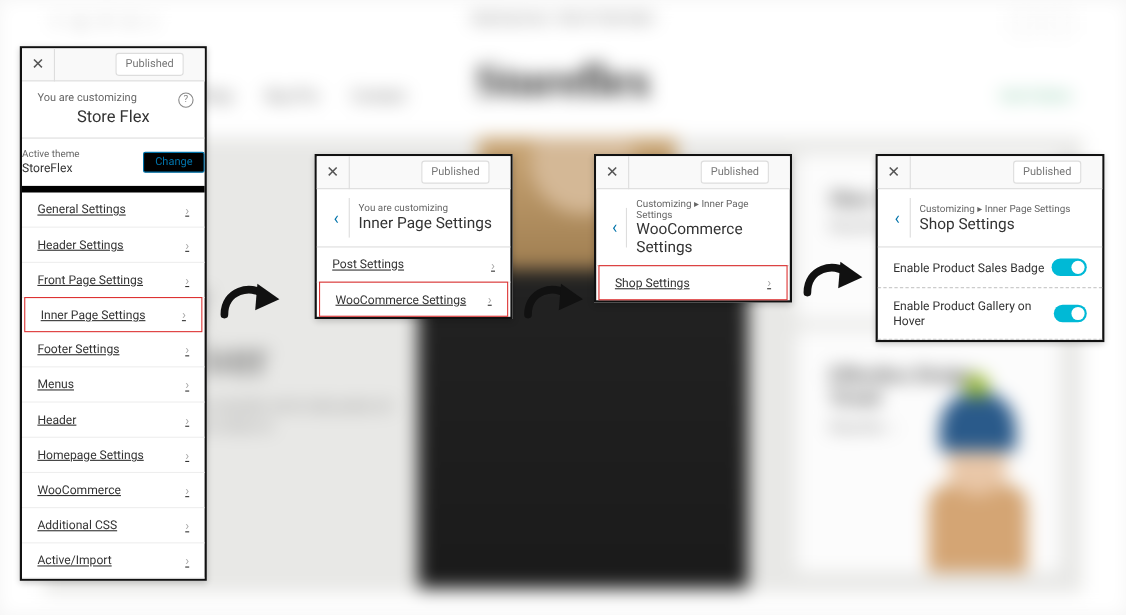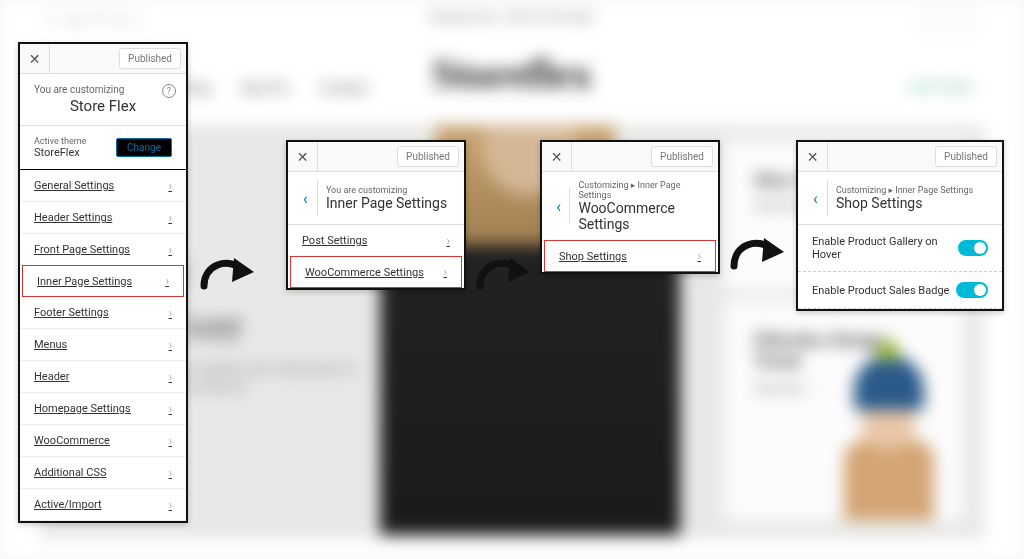--- a/index.html
+++ b/index.html
@@ -44,26 +44,26 @@
   .bg-card2 .shop { font-size:11px; color:#555; margin-top:10px;}
 
   
   .panel {
     position:absolute; background:#fff; border:2px solid #111; box-shadow:0 2px 6px rgba(0,0,0,.2);
   }
   .panel-hdr {
     display:flex; justify-content:space-between; align-items:center; height:30px; border-bottom:1px solid #ddd; background:#f9f9f9;
   }
   .close-btn { width:30px; height:30px; display:flex; align-items:center; justify-content:center; border-right:1px solid #ddd; font-size:14px; color:#555; cursor:pointer; }
-  .published { font-size:10px; color:#777; padding:4px 8px; border:1px solid #ddd; border-radius:3px; margin-right:5px; background:#fff;}
+  .published { font-size:10px; color:#777; padding:4px 8px; border:1px solid #ddd; border-radius:3px; margin-right:19px; background:#fff;}
   .panel-title { padding:10px 14px; border-bottom:1px solid #ddd; position:relative; }
   .panel-title .small { font-size:10px; color:#666; }
   .panel-title .big { font-size:15px; color:#333; margin-top:2px;text-align:center; }
   .panel-title .help { position:absolute; right:10px; top:10px; width:14px; height:14px; border:1px solid #888; border-radius:50%; font-size:9px; color:#888; display:flex; align-items:center; justify-content:center;}
-  .theme-row { display:flex; justify-content:space-between; align-items:center; padding:10px 14px; border-bottom:1px solid #000000; }
+  .theme-row { display:flex; justify-content:space-between; align-items:center; padding:10px 0; border-bottom:6px solid #000000; }
   .theme-row .lbls .small { font-size:9px; color:#666; }
   .theme-row .lbls .name { font-size:11px; color:#333; }
   .change-btn { font-size:10px; color:#0073aa; border:1px solid #0073aa; padding:3px 10px; background:#000000; border-radius:2px;}
   .list-item {
     display:flex; justify-content:space-between; align-items:center; padding:0 14px; height:32px;
     border-bottom:1px solid #eee; font-size:11px; color:#333; cursor:pointer;text-decoration:underline;
   }
   .list-item.hl { border:1.5px solid #d33; margin:-1px 2px 0 2px; position:relative; z-index:2;}
   .chev { color:#aaa; font-size:12px; }
   .back-row { display:flex; align-items:center; gap:8px; padding:8px 10px; border-bottom:1px solid #ddd; }
@@ -251,25 +251,25 @@
   </div>
   <div class="back-row">
     <div class="back-btn">‹</div>
     <div class="crumb">
       <div class="small">Customizing ▸ Inner Page Settings</div>
       <div class="big">Shop Settings</div>
     </div>
   </div>
   <div id="p4-list">
       <div class="opt-row">
+        <span>Enable Product Sales Badge</span>
+        <div class="toggle"></div>
+      </div>
+      <div class="opt-row">
         <span>Enable Product Gallery on Hover</span>
-        <div class="toggle"></div>
-      </div>
-      <div class="opt-row">
-        <span>Enable Product Sales Badge</span>
         <div class="toggle"></div>
       </div>
     </div>
 </div>
 
 <div class="arrow" id="a1">
   <svg viewBox="0 0 60 46">
       <path d="M6 36 C 6 14, 30 8, 42 18" stroke="#111" stroke-width="7" fill="none" stroke-linecap="round"></path>
       <path d="M36 8 L56 22 L34 32 Z" fill="#111"></path>
     </svg>

